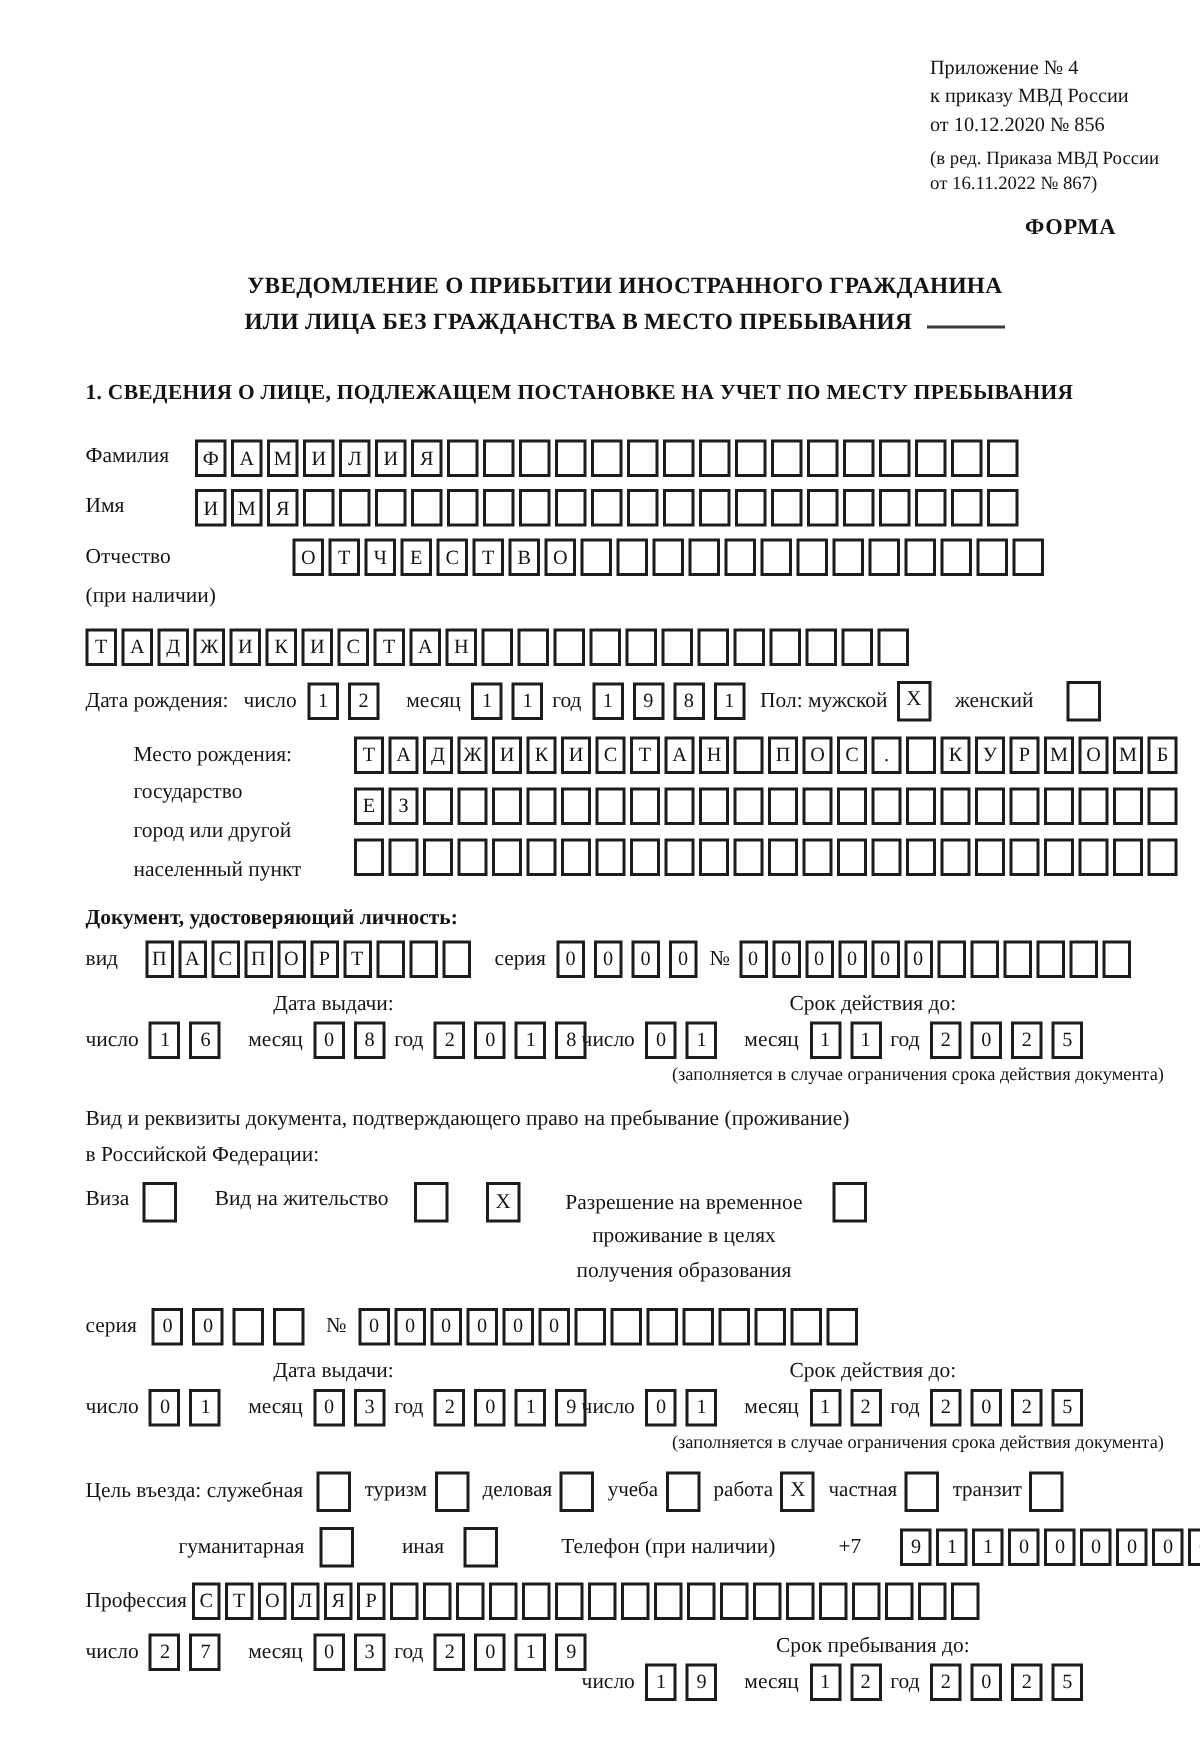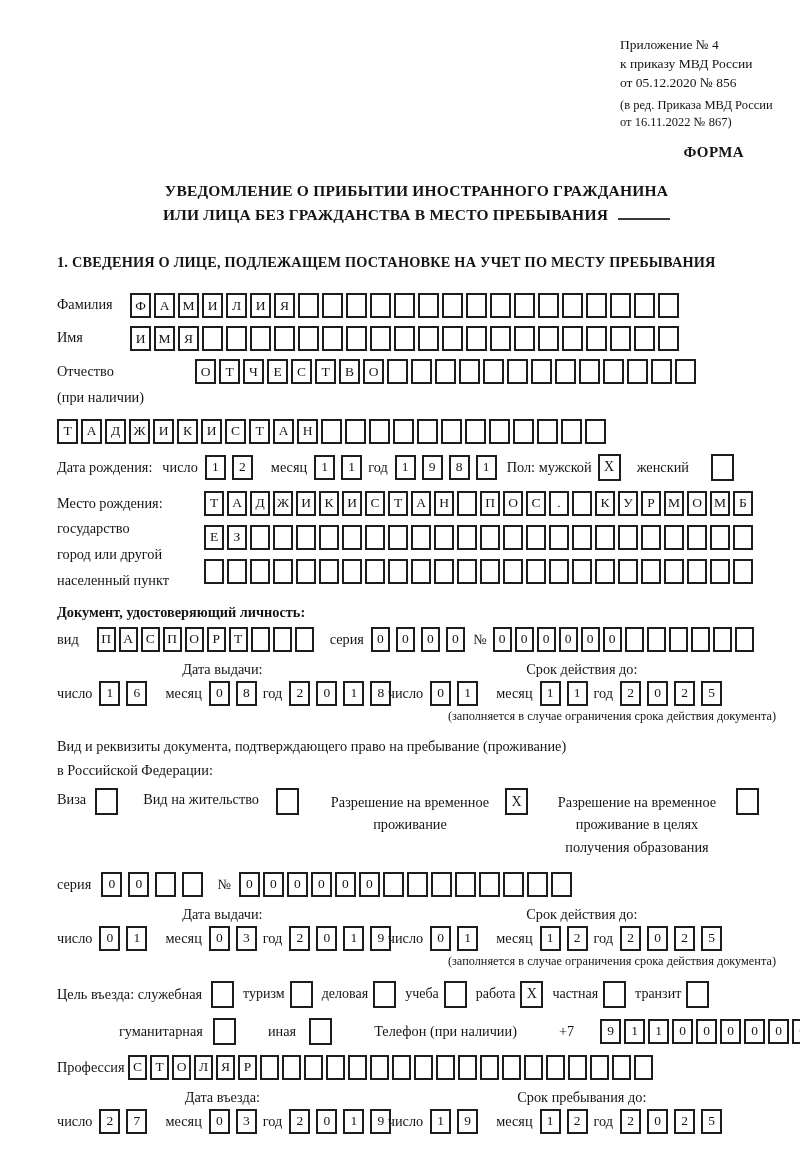--- a/index.html
+++ b/index.html
@@ -25,21 +25,21 @@
         display:flex;align-items:center;justify-content:center;font-size:13.5px;background:#fff;}
   .tight .cell{width:15px;}
   .bp .cell{width:16px;}
   .sp .cell{margin-right:6px;}
   .cbox{width:19px;height:23px;border:2px solid #1d1d1d;flex:none;display:inline-flex;
         align-items:center;justify-content:center;font-size:14px;background:#fff;}
 
   .w-name{width:73px;}
   .w-mid{width:138px;}
   .w-cit{width:125px;}
-  .w-bp{width:147px;}
+  .w-bp{width:147px;margin-left:32px;}
 
   .stack{display:flex;flex-direction:column;row-gap:9px;}
 
   .center-bold{text-align:left;font-weight:bold;font-size:14.3px;margin-top:10px;}
 
   .dg{display:flex;align-items:center;flex:none;}
   .dg .dlbl{font-size:14.3px;margin-right:7px;}
   .dg .dlbl.mid{margin-left:12px;}
   .twocol{display:flex;margin-top:9px;}
   .col-l{width:46%;}
@@ -59,21 +59,21 @@
   .pair{display:flex;align-items:center;column-gap:5px;flex:none;}
 </style>
 </head>
 <body>
 
 <div class="page">
 
   <div class="hdr-right">
     <div>Приложение № 4</div>
     <div>к приказу МВД России</div>
-    <div>от 05.12.2020 № 856</div>
+    <div>от 10.12.2020 № 856</div>
     <div class="gap"></div>
     <div class="small">(в ред. Приказа МВД России</div>
     <div class="small">от 16.11.2022 № 867)</div>
   </div>
   <div class="forma">ФОРМА</div>
 
   <div class="title">
     <div>УВЕДОМЛЕНИЕ О ПРИБЫТИИ ИНОСТРАННОГО ГРАЖДАНИНА</div>
     <div>
       <span>ИЛИ ЛИЦА БЕЗ ГРАЖДАНСТВА В МЕСТО ПРЕБЫВАНИЯ</span><span class="blank"></span>
@@ -410,21 +410,20 @@
   <div class="optrow">
     <span class="opt">
       <span class="olbl">Виза</span>
       <span class="cbox"></span>
     </span>
     <span class="opt" style="margin-left:14px;">
       <span class="olbl">Вид на жительство</span>
       <span class="cbox" style="margin-left:8px;"></span>
     </span>
     <span class="opt" style="margin-left:14px;">
-      <span class="olbl c2">Разрешение на временное проживание</span>
       <span class="cbox">X</span>
     </span>
     <span class="opt" style="margin-left:8px;">
       <span class="olbl c3">Разрешение на временное проживание в целях получения образования</span>
       <span class="cbox"></span>
     </span>
   </div>
 
   <div class="row" style="align-items:center;margin-top:14px;">
     <span class="lbl" style="padding-top:0;">серия</span>
@@ -580,21 +579,20 @@
         <span class="cell"></span>
         <span class="cell"></span>
         <span class="cell"></span>
         <span class="cell"></span>
         <span class="cell"></span>
       </span>
   </div>
 
   <div class="twocol">
     <div class="col-l">
-      <div class="dhead">Дата въезда:</div>
       <span class="dg">
         <span class="dlbl">число</span>
         <span class="cells sp">
             <span class="cell">2</span>
             <span class="cell">7</span>
           </span>
         <span class="dlbl mid">месяц</span>
         <span class="cells sp">
             <span class="cell">0</span>
             <span class="cell">3</span>

